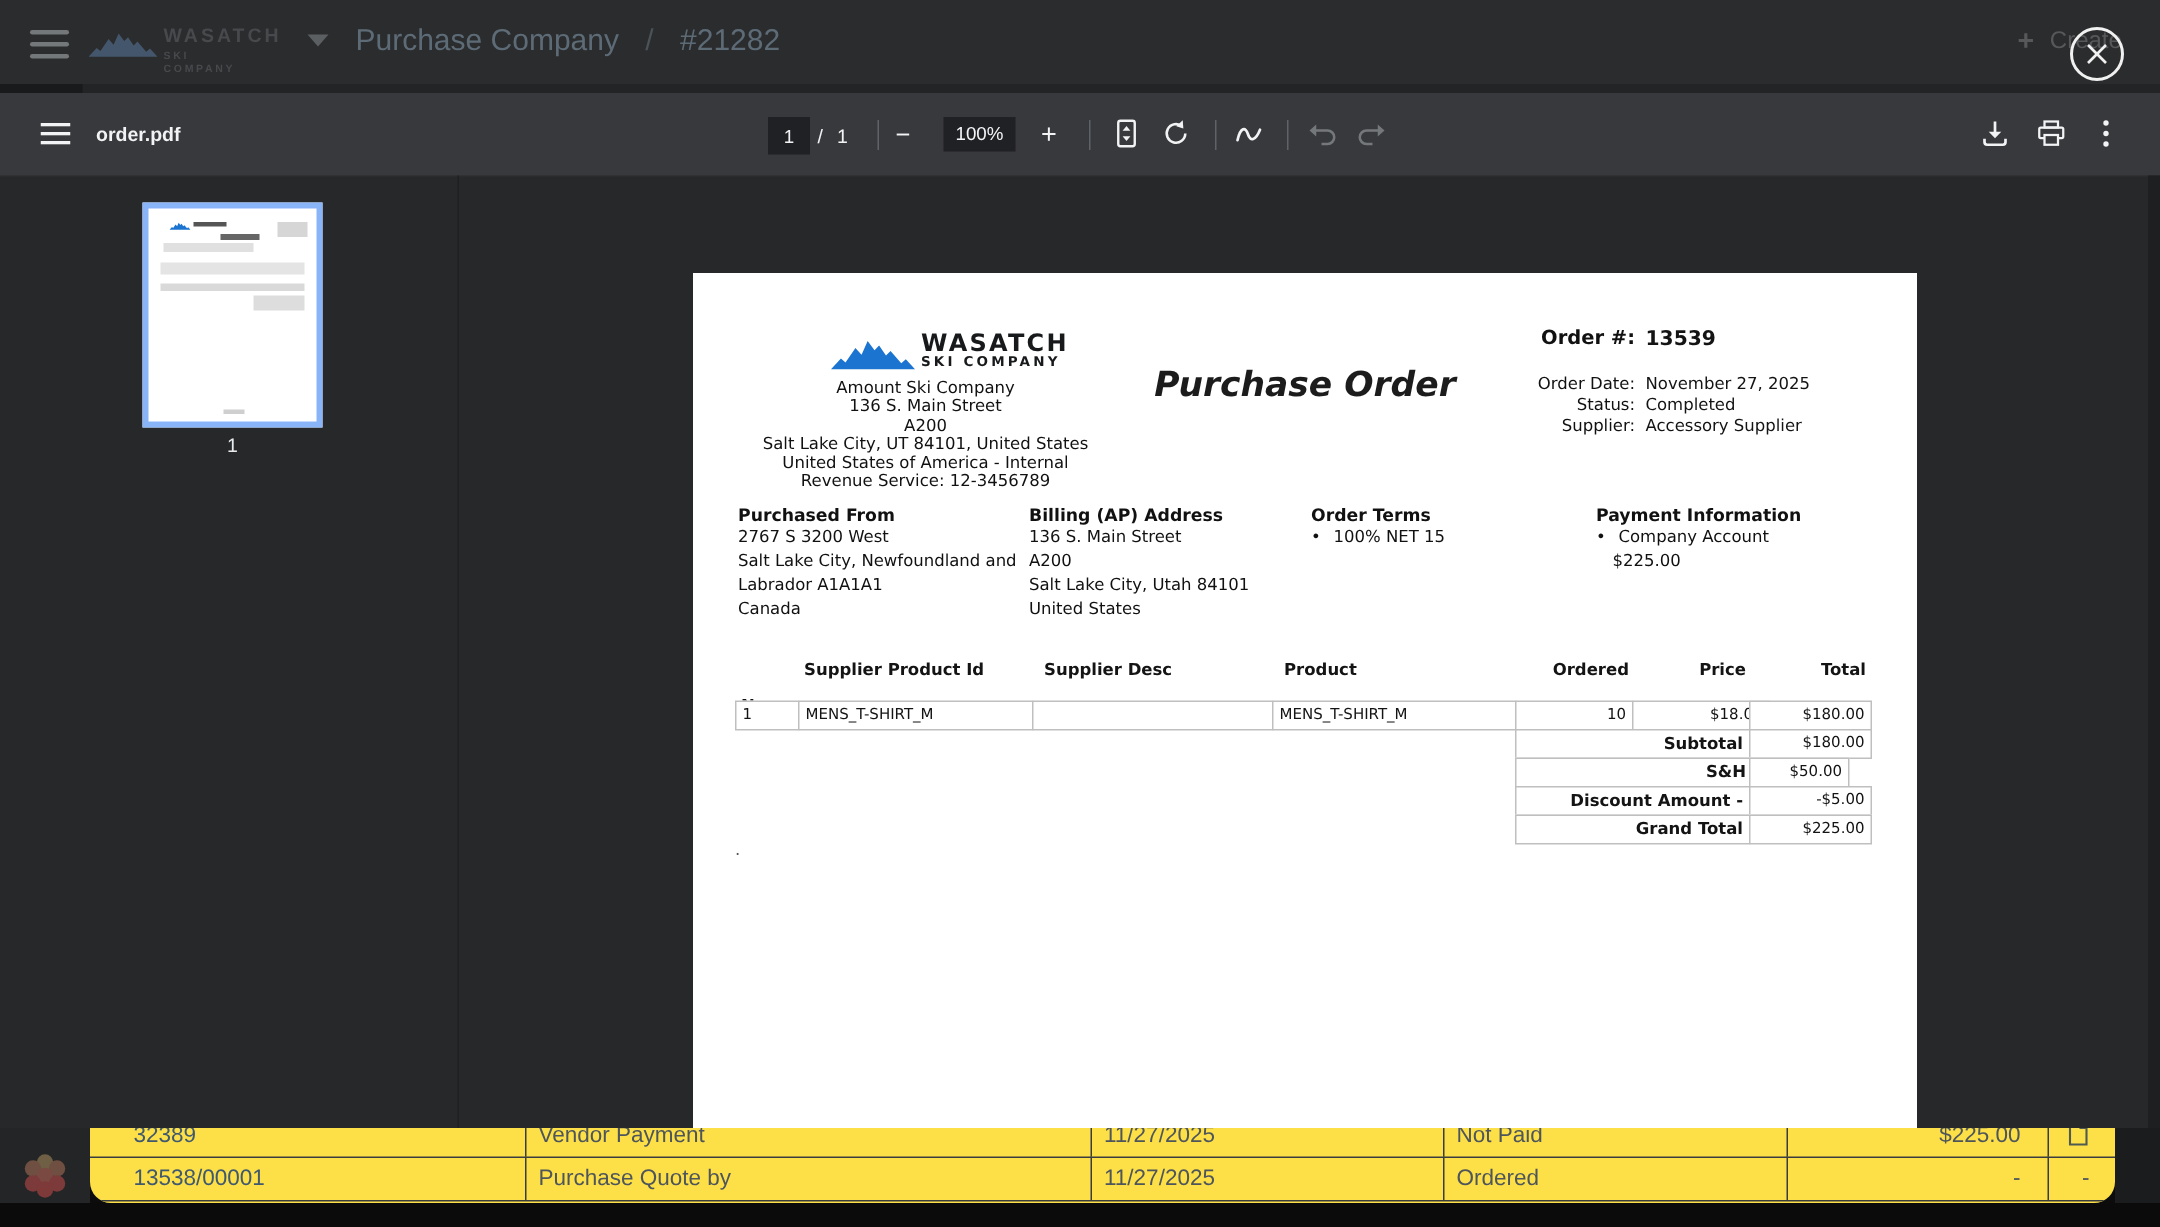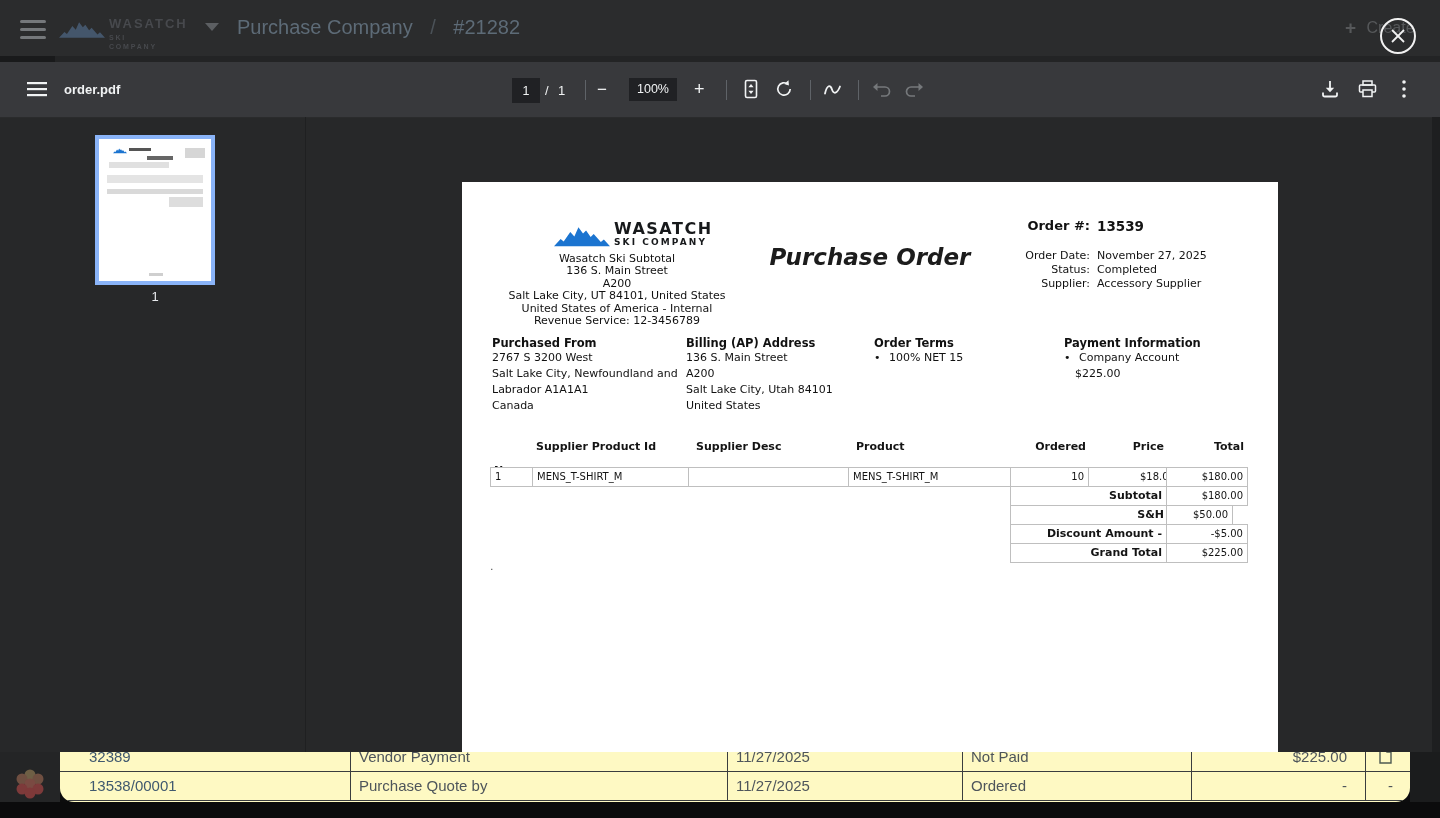--- a/index.html
+++ b/index.html
@@ -9,21 +9,21 @@
 
   
   .app-header{left:0;top:0;width:1440px;height:62px;background:#2b2c2d;}
   .h-bar{position:absolute;height:3px;border-radius:2px;background:#75787b;}
   .brand-text-top{font-weight:800;font-size:13px;letter-spacing:2px;color:#47494d;line-height:13px;}
   .brand-text-bot{font-weight:700;font-size:7px;letter-spacing:1.8px;color:#47494d;line-height:9px;}
   .caret-down{width:0;height:0;border-left:7px solid transparent;border-right:7px solid transparent;
               border-top:8px solid #5c5f62;}
   .breadcrumb{font-size:20px;color:#5d6b77;}
   .create-btn{font-size:16px;color:#56585a;}
-  .bg-card{left:60px;top:745px;width:1350px;height:57px;background:#fef9c3;
+  .bg-card{left:60px;top:745px;width:1350px;height:57px;background:#fde047;
            border-radius:0 0 14px 14px;overflow:hidden;}
   .bg-row-text{font-size:15px;color:#4e555b;}
   .bg-link{color:#40596f;}
   .bg-vline{position:absolute;top:0;width:1px;background:#3a3d3f;}
   .bg-sidebar{left:0;top:745px;width:60px;height:57px;background:#242526;}
   .bg-gutter-r{left:1410px;top:745px;width:30px;height:57px;background:#1b1c1d;}
   .bg-bottom{left:0;top:802px;width:1440px;height:16px;background:#0b0b0c;}
 
   
   .modal{left:0;top:56px;width:1440px;height:696px;background:#272829;}
@@ -244,21 +244,21 @@
       <div class="abs page">
 
         <div class="abs" style="left:92px;top:37px;width:220px;height:32px;">
           <svg width="56" height="27" viewBox="0 0 110 42" style="position:absolute;left:0;top:3px;">
             <polygon points="0,42 13,28 19,33 32,14 40,23 48,5 57,17 63,11 72,24 78,18 92,34 98,29 110,42" fill="#1b74d0"></polygon>
           </svg>
           <div class="abs" style="left:60px;top:0;font-weight:800;font-size:16px;letter-spacing:1.5px;color:#17191b;font-family:'DejaVu Sans',sans-serif;">WASATCH</div>
           <div class="abs" style="left:60px;top:18px;font-weight:700;font-size:9px;letter-spacing:2.1px;color:#17191b;">SKI COMPANY</div>
         </div>
         <div class="abs doc-addr" style="left:5px;top:71px;width:300px;">
-          <div>Wasatch Ski Subtotal</div>
+          <div>Amount Ski Company</div>
           <div>136 S. Main Street</div>
           <div>A200</div>
           <div>Salt Lake City, UT 84101, United States</div>
           <div>United States of America - Internal</div>
           <div>Revenue Service: 12-3456789</div>
         </div>
 
         <div class="abs doc-title" style="left:258px;top:62px;width:300px;text-align:center;">Purchase Order</div>
 
         <div class="abs" style="left:458px;top:37px;width:330px;">

